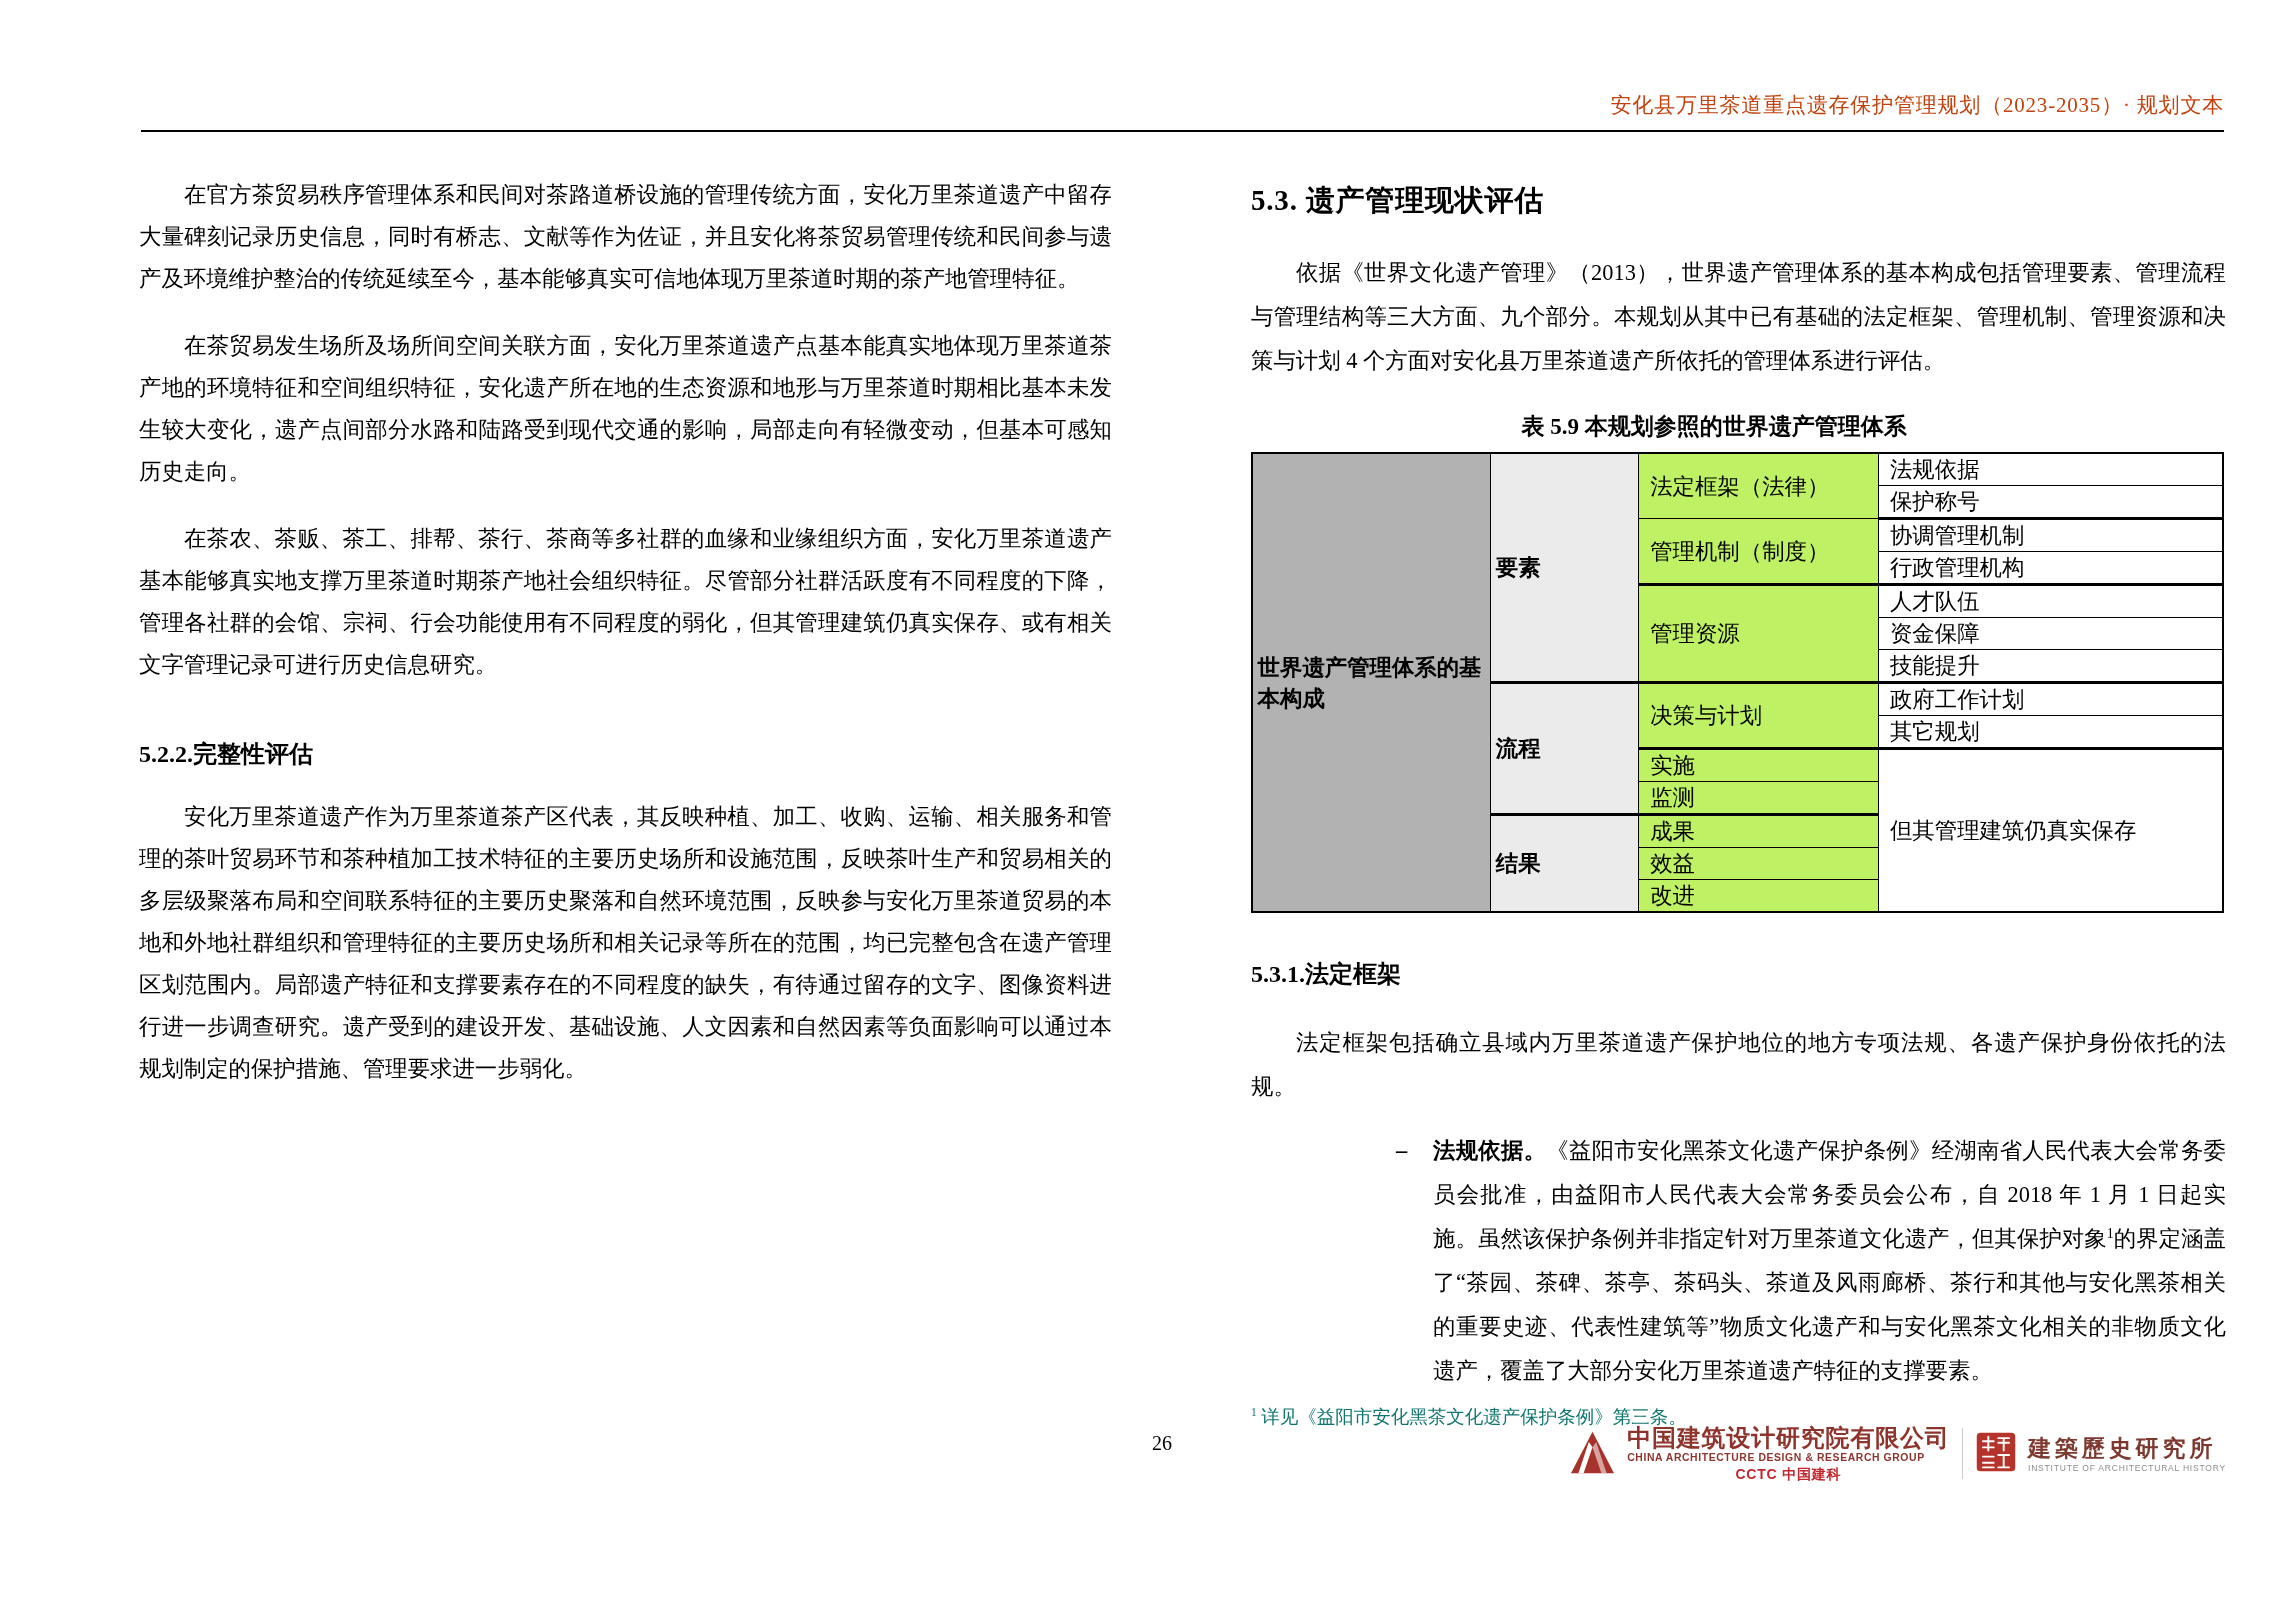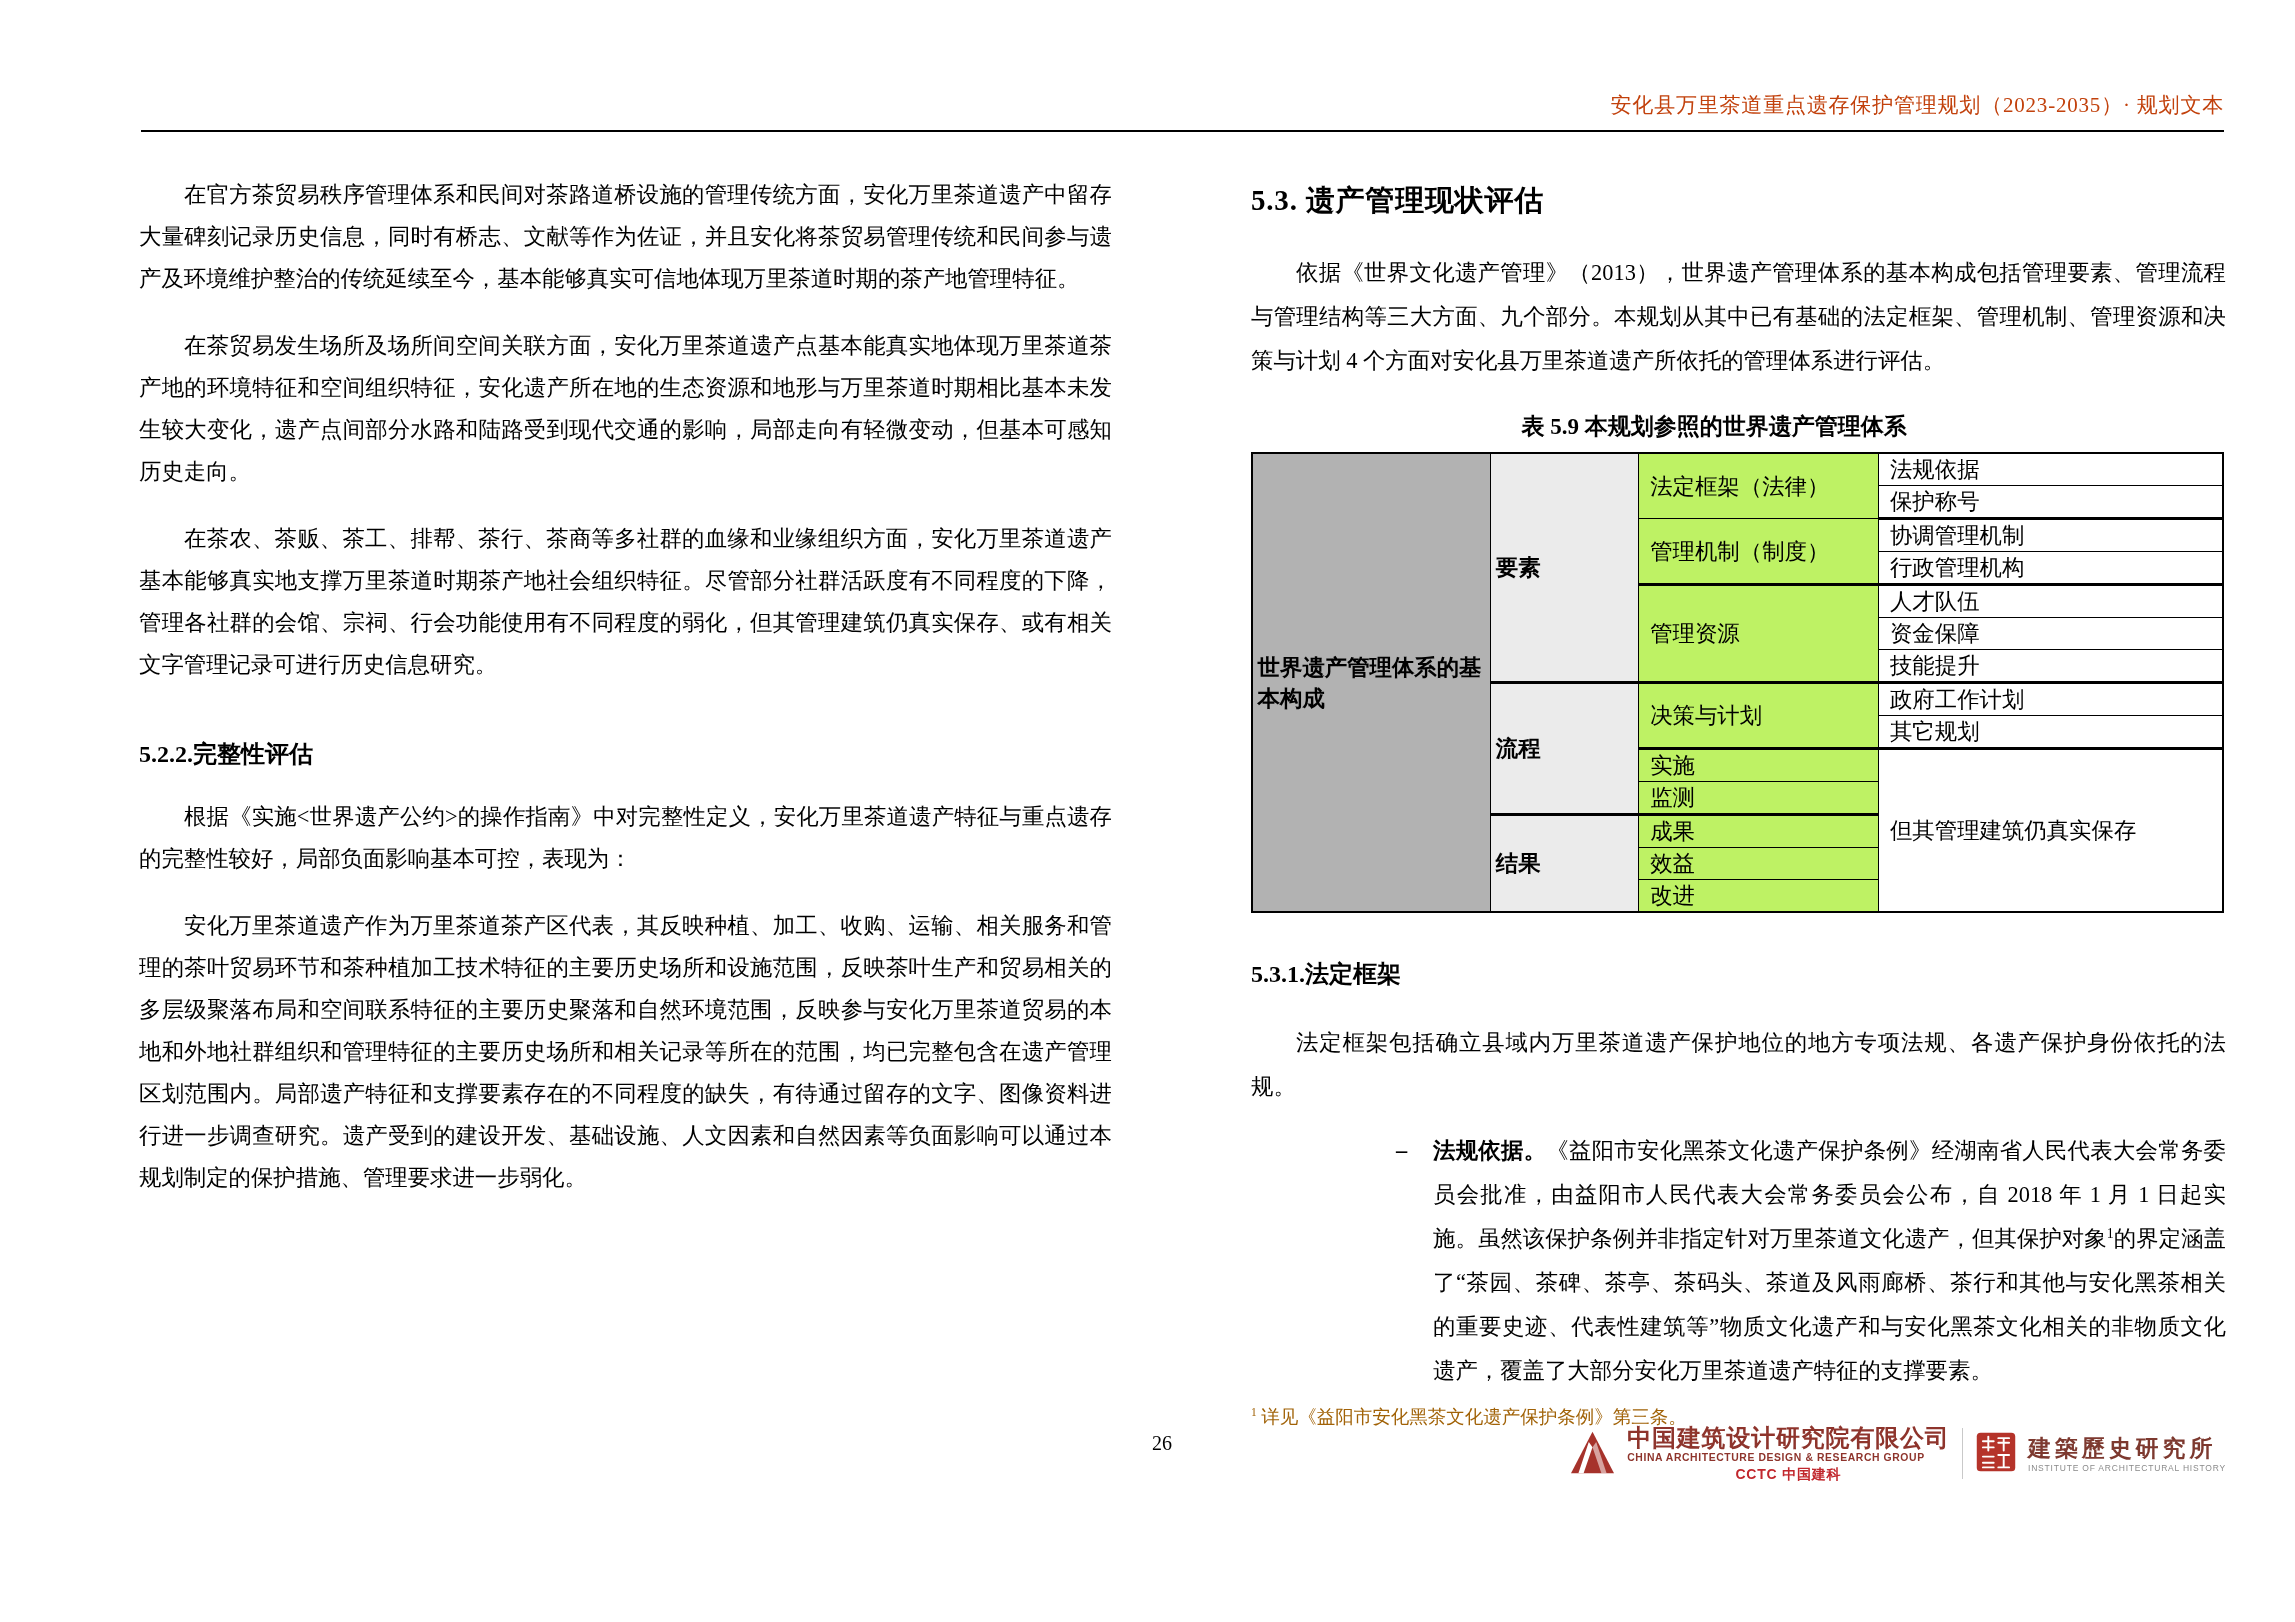--- a/index.html
+++ b/index.html
@@ -68,21 +68,21 @@
     margin:20px 0 0 145px;display:flex;
     font-size:22.4px;line-height:44px;
   }
   .bullet .dash{width:37px;flex:0 0 37px;font-weight:bold;}
   .bullet .btext{flex:1;text-align:justify;}
   .bullet .lead{font-weight:bold;}
   sup.fn{font-size:0.62em;vertical-align:super;line-height:0;}
   
   .footnote{
     position:absolute;left:1251px;top:1404px;width:975px;
-    font-size:18.5px;line-height:26px;color:#a16207;
+    font-size:18.5px;line-height:26px;color:#0f766e;
   }
   .page-number{
     position:absolute;left:1131px;top:1432px;width:62px;
     text-align:center;font-size:20px;
   }
   .logos{
     position:absolute;right:69px;top:1425px;
     display:flex;align-items:center;gap:12.3px;
     font-family:"Liberation Sans","DejaVu Sans",sans-serif;
   }
@@ -114,21 +114,20 @@
 <div class="page">
 
   <div class="header-title">安化县万里茶道重点遗存保护管理规划（2023-2035）· 规划文本</div>
   <div class="header-rule"></div>
 
   <div class="lcol">
     <p class="para">在官方茶贸易秩序管理体系和民间对茶路道桥设施的管理传统方面，安化万里茶道遗产中留存大量碑刻记录历史信息，同时有桥志、文献等作为佐证，并且安化将茶贸易管理传统和民间参与遗产及环境维护整治的传统延续至今，基本能够真实可信地体现万里茶道时期的茶产地管理特征。</p>
     <p class="para">在茶贸易发生场所及场所间空间关联方面，安化万里茶道遗产点基本能真实地体现万里茶道茶产地的环境特征和空间组织特征，安化遗产所在地的生态资源和地形与万里茶道时期相比基本未发生较大变化，遗产点间部分水路和陆路受到现代交通的影响，局部走向有轻微变动，但基本可感知历史走向。</p>
     <p class="para">在茶农、茶贩、茶工、排帮、茶行、茶商等多社群的血缘和业缘组织方面，安化万里茶道遗产基本能够真实地支撑万里茶道时期茶产地社会组织特征。尽管部分社群活跃度有不同程度的下降，管理各社群的会馆、宗祠、行会功能使用有不同程度的弱化，但其管理建筑仍真实保存、或有相关文字管理记录可进行历史信息研究。</p>
     <h3 class="h-sub">5.2.2.完整性评估</h3>
-    <p class="para">根据《实施&lt;世界遗产公约&gt;的操作指南》中对完整性定义，安化万里茶道遗产特征与重点遗存的完整性较好，局部负面影响基本可控，表现为：</p>
     <p class="para">安化万里茶道遗产作为万里茶道茶产区代表，其反映种植、加工、收购、运输、相关服务和管理的茶叶贸易环节和茶种植加工技术特征的主要历史场所和设施范围，反映茶叶生产和贸易相关的多层级聚落布局和空间联系特征的主要历史聚落和自然环境范围，反映参与安化万里茶道贸易的本地和外地社群组织和管理特征的主要历史场所和相关记录等所在的范围，均已完整包含在遗产管理区划范围内。局部遗产特征和支撑要素存在的不同程度的缺失，有待通过留存的文字、图像资料进行进一步调查研究。遗产受到的建设开发、基础设施、人文因素和自然因素等负面影响可以通过本规划制定的保护措施、管理要求进一步弱化。</p>
   </div>
 
   <div class="rcol">
     <h2 class="h-main">5.3. 遗产管理现状评估</h2>
     <p class="para intro">依据《世界文化遗产管理》（2013），世界遗产管理体系的基本构成包括管理要素、管理流程与管理结构等三大方面、九个部分。本规划从其中已有基础的法定框架、管理机制、管理资源和决策与计划 4 个方面对安化县万里茶道遗产所依托的管理体系进行评估。</p>
 
     <div class="tbl-caption">表 5.9  本规划参照的世界遗产管理体系</div>
 
     <table class="mgmt">

